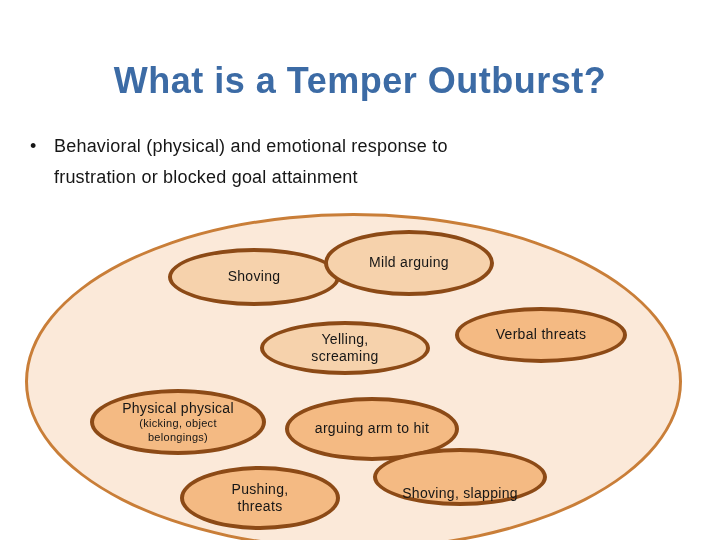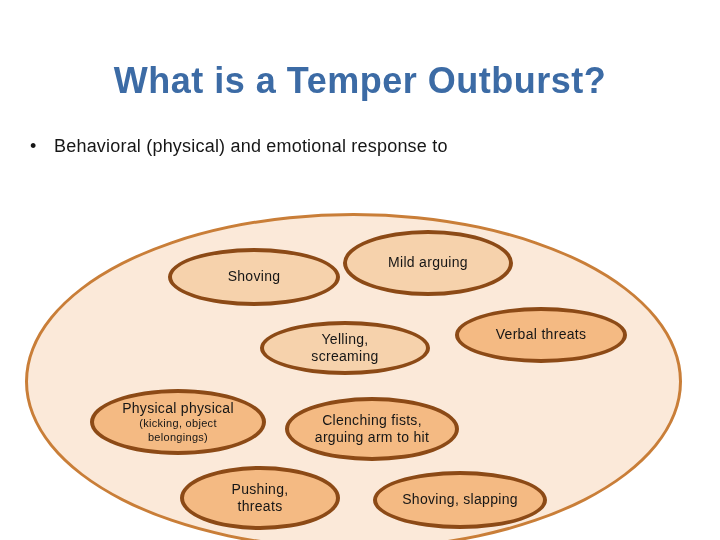--- a/index.html
+++ b/index.html
@@ -78,60 +78,60 @@
 <body>
 
 <div class="slide">
 
   <h1 class="title">What is a Temper Outburst?</h1>
 
   <div class="bullet-row">
     <span class="bullet-marker">•</span>
     <div class="bullet-text">
       <div>Behavioral (physical) and emotional response to</div>
+      <div>frustration or blocked goal attainment</div>
     </div>
   </div>
 
   <div class="diagram">
 
     <div class="outer-ellipse"></div>
 
     <div class="node light" style="left:168px; top:220px; width:172px; height:58px;">
       <span class="main">Shoving</span>
     </div>
 
-    <div class="node light" style="left:343px; top:202px; width:170px; height:66px;text-align:center;">
+    <div class="node light" style="left:324px; top:202px; width:170px; height:66px;text-align:center;">
       <span class="main">Mild arguing</span>
     </div>
 
 
     <div class="node dark" style="left:455px; top:279px; width:172px; height:56px;">
       <span class="main">Verbal threats</span>
     </div>
 
     <div class="node light" style="left:260px; top:293px; width:170px; height:54px;">
       <span class="main">Yelling,</span>
       <span class="main">screaming</span>
     </div>
 
     <div class="node dark" style="left:90px; top:361px; width:176px; height:66px;">
       <span class="main">Physical physical</span>
       <span class="sub">(kicking, object</span>
       <span class="sub">belongings)</span>
     </div>
 
     <div class="node dark" style="left:285px; top:369px; width:174px; height:64px;">
-      <span class="main">Clenching fists,</span>
       <span class="main">arguing arm to hit</span>
     </div>
 
 
     <div class="node dark" style="left:180px; top:438px; width:160px; height:64px;">
       <span class="main">Pushing,</span>
       <span class="main">threats</span>
     </div>
 
-    <div class="node dark" style="left:373px; top:443px; width:174px; height:58px;">
+    <div class="node dark" style="left:373px; top:420px; width:174px; height:58px;justify-content:flex-end;">
       <span class="main">Shoving, slapping</span>
     </div>
 
   </div>
 </div>
 
 </body></html>

